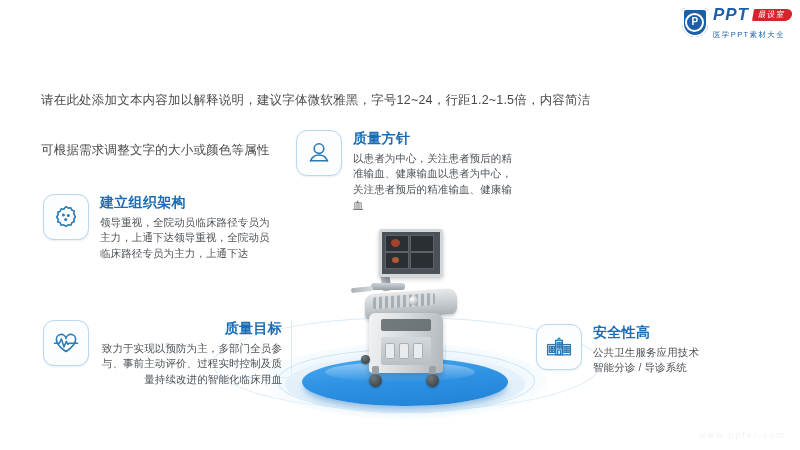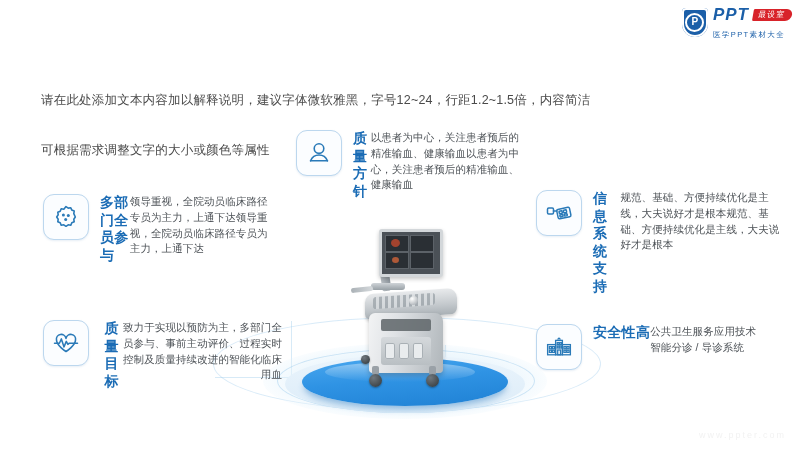--- a/index.html
+++ b/index.html
@@ -127,21 +127,21 @@
   .wheel-stem{position:absolute;width:7px;height:9px;background:#9aa1a7;border-radius:2px;}
 
   
   .card{position:absolute;display:flex;gap:11px;}
   .icon-box{
     width:44px;height:44px;flex:0 0 44px;border-radius:11px;
     border:1px solid #bcd7ee;background:#fbfdff;
     display:flex;align-items:center;justify-content:center;
     box-shadow:0 1px 2px rgba(120,160,200,.18);
   }
-  .card-body{display:flex;}
+  .card-body{display:flex;flex-direction:column;}
   .card-title{
     font-size:14px;font-weight:bold;color:#1b6cb5;line-height:1.25;
     margin-bottom:3px;letter-spacing:.3px;
   }
   .card-text{font-size:10.5px;color:#4d5257;line-height:1.5;letter-spacing:.1px;}
 
   #card-org{left:43px;top:194px;width:232px;}
   #card-org .card-body{width:175px;}
   #card-goal{left:43px;top:320px;width:240px;}
   #card-goal .card-body{width:182px;text-align:right;}
@@ -225,58 +225,39 @@
   <div class="card" id="card-org">
     <div class="icon-box">
       <svg width="26" height="26" viewBox="0 0 26 26" fill="none" stroke="#2a7ab8" stroke-width="1.6">
         <path d="M13 2.6l2.2 1.5 2.6-.4 1 2.4 2.4 1-.4 2.6L22.3 13l-1.5 2.2.4 2.6-2.4 1-1 2.4-2.6-.4L13 22.3l-2.2-1.5-2.6.4-1-2.4-2.4-1 .4-2.6L3.7 13l1.5-2.2-.4-2.6 2.4-1 1-2.4 2.6.4z" stroke-linejoin="round"></path>
         <circle cx="10.4" cy="11" r="1.5" fill="#2a7ab8" stroke="none"></circle>
         <circle cx="15.3" cy="11.6" r="1.5" fill="#2a7ab8" stroke="none"></circle>
         <circle cx="12.7" cy="15.6" r="1.5" fill="#2a7ab8" stroke="none"></circle>
       </svg>
     </div>
     <div class="card-body">
-      <div class="card-title">多部门全员参与</div>
+      <div class="card-title">建立组织架构</div>
       <div class="card-text">领导重视，全院动员临床路径专员为主力，上通下达领导重视，全院动员临床路径专员为主力，上通下达</div>
     </div>
   </div>
 
   <div class="card" id="card-policy">
     <div class="icon-box">
       <svg width="26" height="26" viewBox="0 0 26 26" fill="none" stroke="#2a7ab8" stroke-width="1.6">
         <circle cx="13" cy="8.6" r="4.8"></circle>
         <path d="M4.6 20.8c1.4-3.6 4.6-5.8 8.4-5.8s7 2.2 8.4 5.8" stroke-linecap="round"></path>
         <path d="M4.6 20.8h16.8" stroke-linecap="round"></path>
       </svg>
     </div>
     <div class="card-body">
       <div class="card-title">质量方针</div>
       <div class="card-text">以患者为中心，关注患者预后的精准输血、健康输血以患者为中心，关注患者预后的精准输血、健康输血</div>
     </div>
   </div>
 
-  <div class="card" id="card-info">
-    <div class="icon-box">
-      <svg width="28" height="26" viewBox="0 0 28 26" fill="none" stroke="#2a7ab8" stroke-width="1.5">
-        <rect x="2.5" y="8" width="6" height="6" rx="1.2"></rect>
-        <path d="M8.5 11h3.4" stroke-linecap="round"></path>
-        <g transform="rotate(-12 18 14)">
-          <rect x="12.5" y="8.5" width="13" height="9.5" rx="1.4"></rect>
-          <rect x="14.6" y="10.5" width="3" height="2.6" rx=".5"></rect>
-          <rect x="19" y="10.5" width="3" height="2.6" rx=".5"></rect>
-          <rect x="14.6" y="14.4" width="3" height="2" rx=".5"></rect>
-          <rect x="19" y="14.4" width="3" height="2" rx=".5"></rect>
-        </g>
-      </svg>
-    </div>
-    <div class="card-body">
-      <div class="card-title">信息系统支持</div>
-      <div class="card-text">规范、基础、方便持续优化是主线，大夫说好才是根本规范、基础、方便持续优化是主线，大夫说好才是根本</div>
-    </div>
-  </div>
 
   <div class="card" id="card-goal">
     <div class="icon-box">
       <svg width="28" height="26" viewBox="0 0 28 26" fill="none" stroke="#2a7ab8" stroke-width="1.6">
         <path d="M14 21.5S4.5 15.6 4.5 10.1A4.8 4.8 0 0 1 14 8.4a4.8 4.8 0 0 1 9.5 1.7c0 5.5-9.5 11.4-9.5 11.4z" stroke-linejoin="round"></path>
         <path d="M2.5 13.2h4.9l2-4.3 2.6 8 2.3-5.5 1.6 3 1.5-1.2h8.1" stroke-linecap="round" stroke-linejoin="round" stroke-width="1.5"></path>
       </svg>
     </div>
     <div class="card-body">
       <div class="card-title">质量目标</div>

